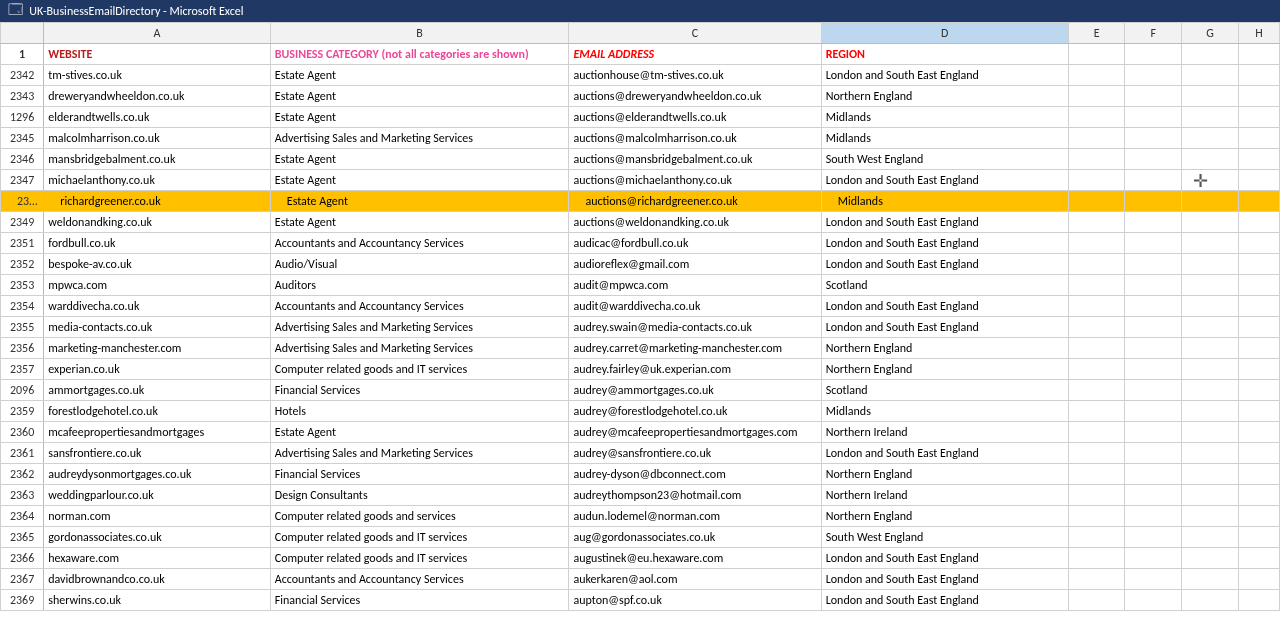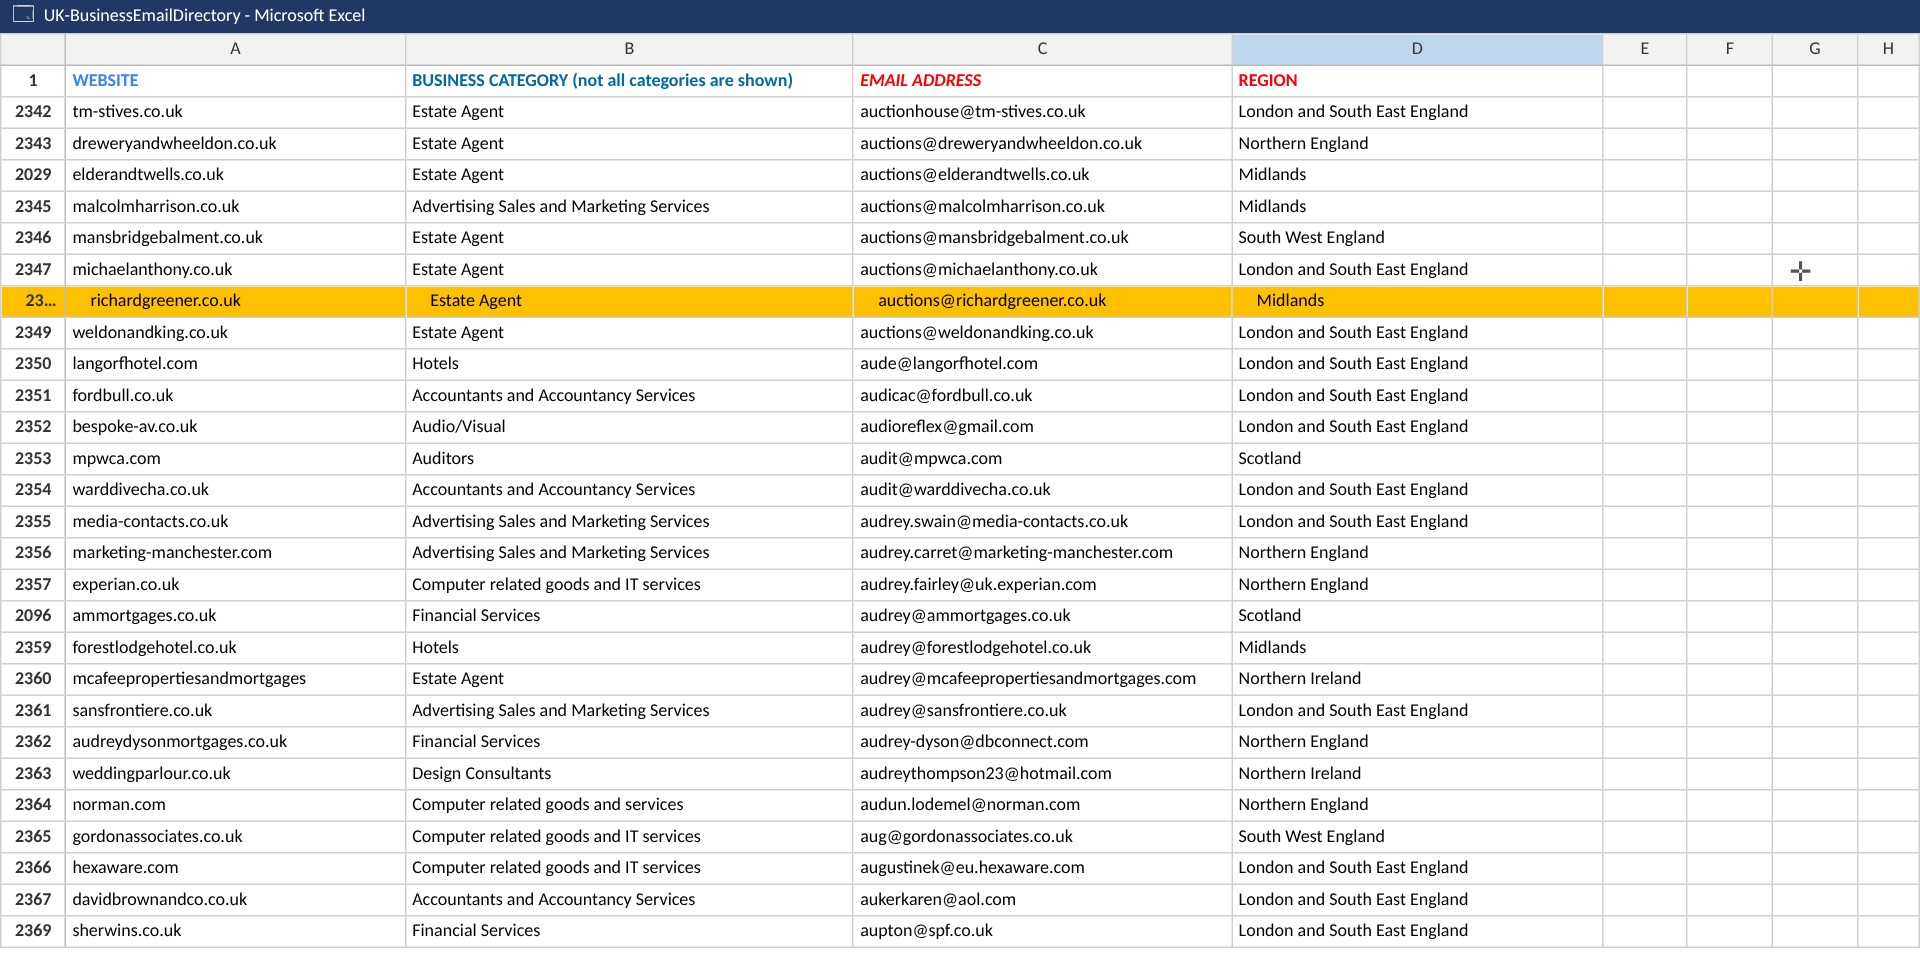--- a/index.html
+++ b/index.html
@@ -47,21 +47,21 @@
       height: 18px;
       line-height: 18px;
       font-size: 12px;
     }
     
     .col-row-num {
       width: 42px;
       background: #f2f2f2;
       text-align: center;
       color: #333;
-      font-weight: bold;
+      font-weight: normal;
       border-right: 1px solid #bbb;
     }
     
     thead th {
       background: #f2f2f2;
       text-align: center;
       font-weight: normal;
       color: #333;
       border-bottom: 1px solid #bbb;
     }
@@ -75,22 +75,22 @@
     .col-e { width: 55px; }
     .col-f { width: 55px; }
     .col-g { width: 55px; }
     .col-h { width: 40px; }
 
     
     .header-row td {
       font-weight: bold;
       background: #fff;
     }
-    .header-website { color: #3b82f6; margin-left: 32px; }
-    .header-category { color: #0369a1; }
+    .header-website { color: #b91c1c; margin-left: 32px; }
+    .header-category { color: #ec4899; }
     .header-email { color: #ff0000; font-style: italic; }
     .header-region { color: #ff0000; margin-left: 34px; }
 
     
     .highlighted-row td {
       background: #ffc000;
       padding-left: 16px;
     }
     .highlighted-row .col-row-num {
       background: #ffc000;
@@ -159,21 +159,21 @@
             <td class="col-a">dreweryandwheeldon.co.uk</td>
             <td class="col-b">Estate Agent</td>
             <td class="col-c">auctions@dreweryandwheeldon.co.uk</td>
             <td class="col-d">Northern England</td>
             <td class="col-e"></td>
             <td class="col-f"></td>
             <td class="col-g"></td>
             <td class="col-h"></td>
           </tr>
           <tr>
-            <td class="col-row-num">2029</td>
+            <td class="col-row-num">1296</td>
             <td class="col-a">elderandtwells.co.uk</td>
             <td class="col-b">Estate Agent</td>
             <td class="col-c">auctions@elderandtwells.co.uk</td>
             <td class="col-d">Midlands</td>
             <td class="col-e"></td>
             <td class="col-f"></td>
             <td class="col-g"></td>
             <td class="col-h"></td>
           </tr>
           <tr>
@@ -225,31 +225,20 @@
             <td class="col-a">weldonandking.co.uk</td>
             <td class="col-b">Estate Agent</td>
             <td class="col-c">auctions@weldonandking.co.uk</td>
             <td class="col-d">London and South East England</td>
             <td class="col-e"></td>
             <td class="col-f"></td>
             <td class="col-g"></td>
             <td class="col-h"></td>
           </tr>
           <tr>
-            <td class="col-row-num">2350</td>
-            <td class="col-a">langorfhotel.com</td>
-            <td class="col-b">Hotels</td>
-            <td class="col-c">aude@langorfhotel.com</td>
-            <td class="col-d">London and South East England</td>
-            <td class="col-e"></td>
-            <td class="col-f"></td>
-            <td class="col-g"></td>
-            <td class="col-h"></td>
-          </tr>
-          <tr>
             <td class="col-row-num">2351</td>
             <td class="col-a">fordbull.co.uk</td>
             <td class="col-b">Accountants and Accountancy Services</td>
             <td class="col-c">audicac@fordbull.co.uk</td>
             <td class="col-d">London and South East England</td>
             <td class="col-e"></td>
             <td class="col-f"></td>
             <td class="col-g"></td>
             <td class="col-h"></td>
           </tr>

